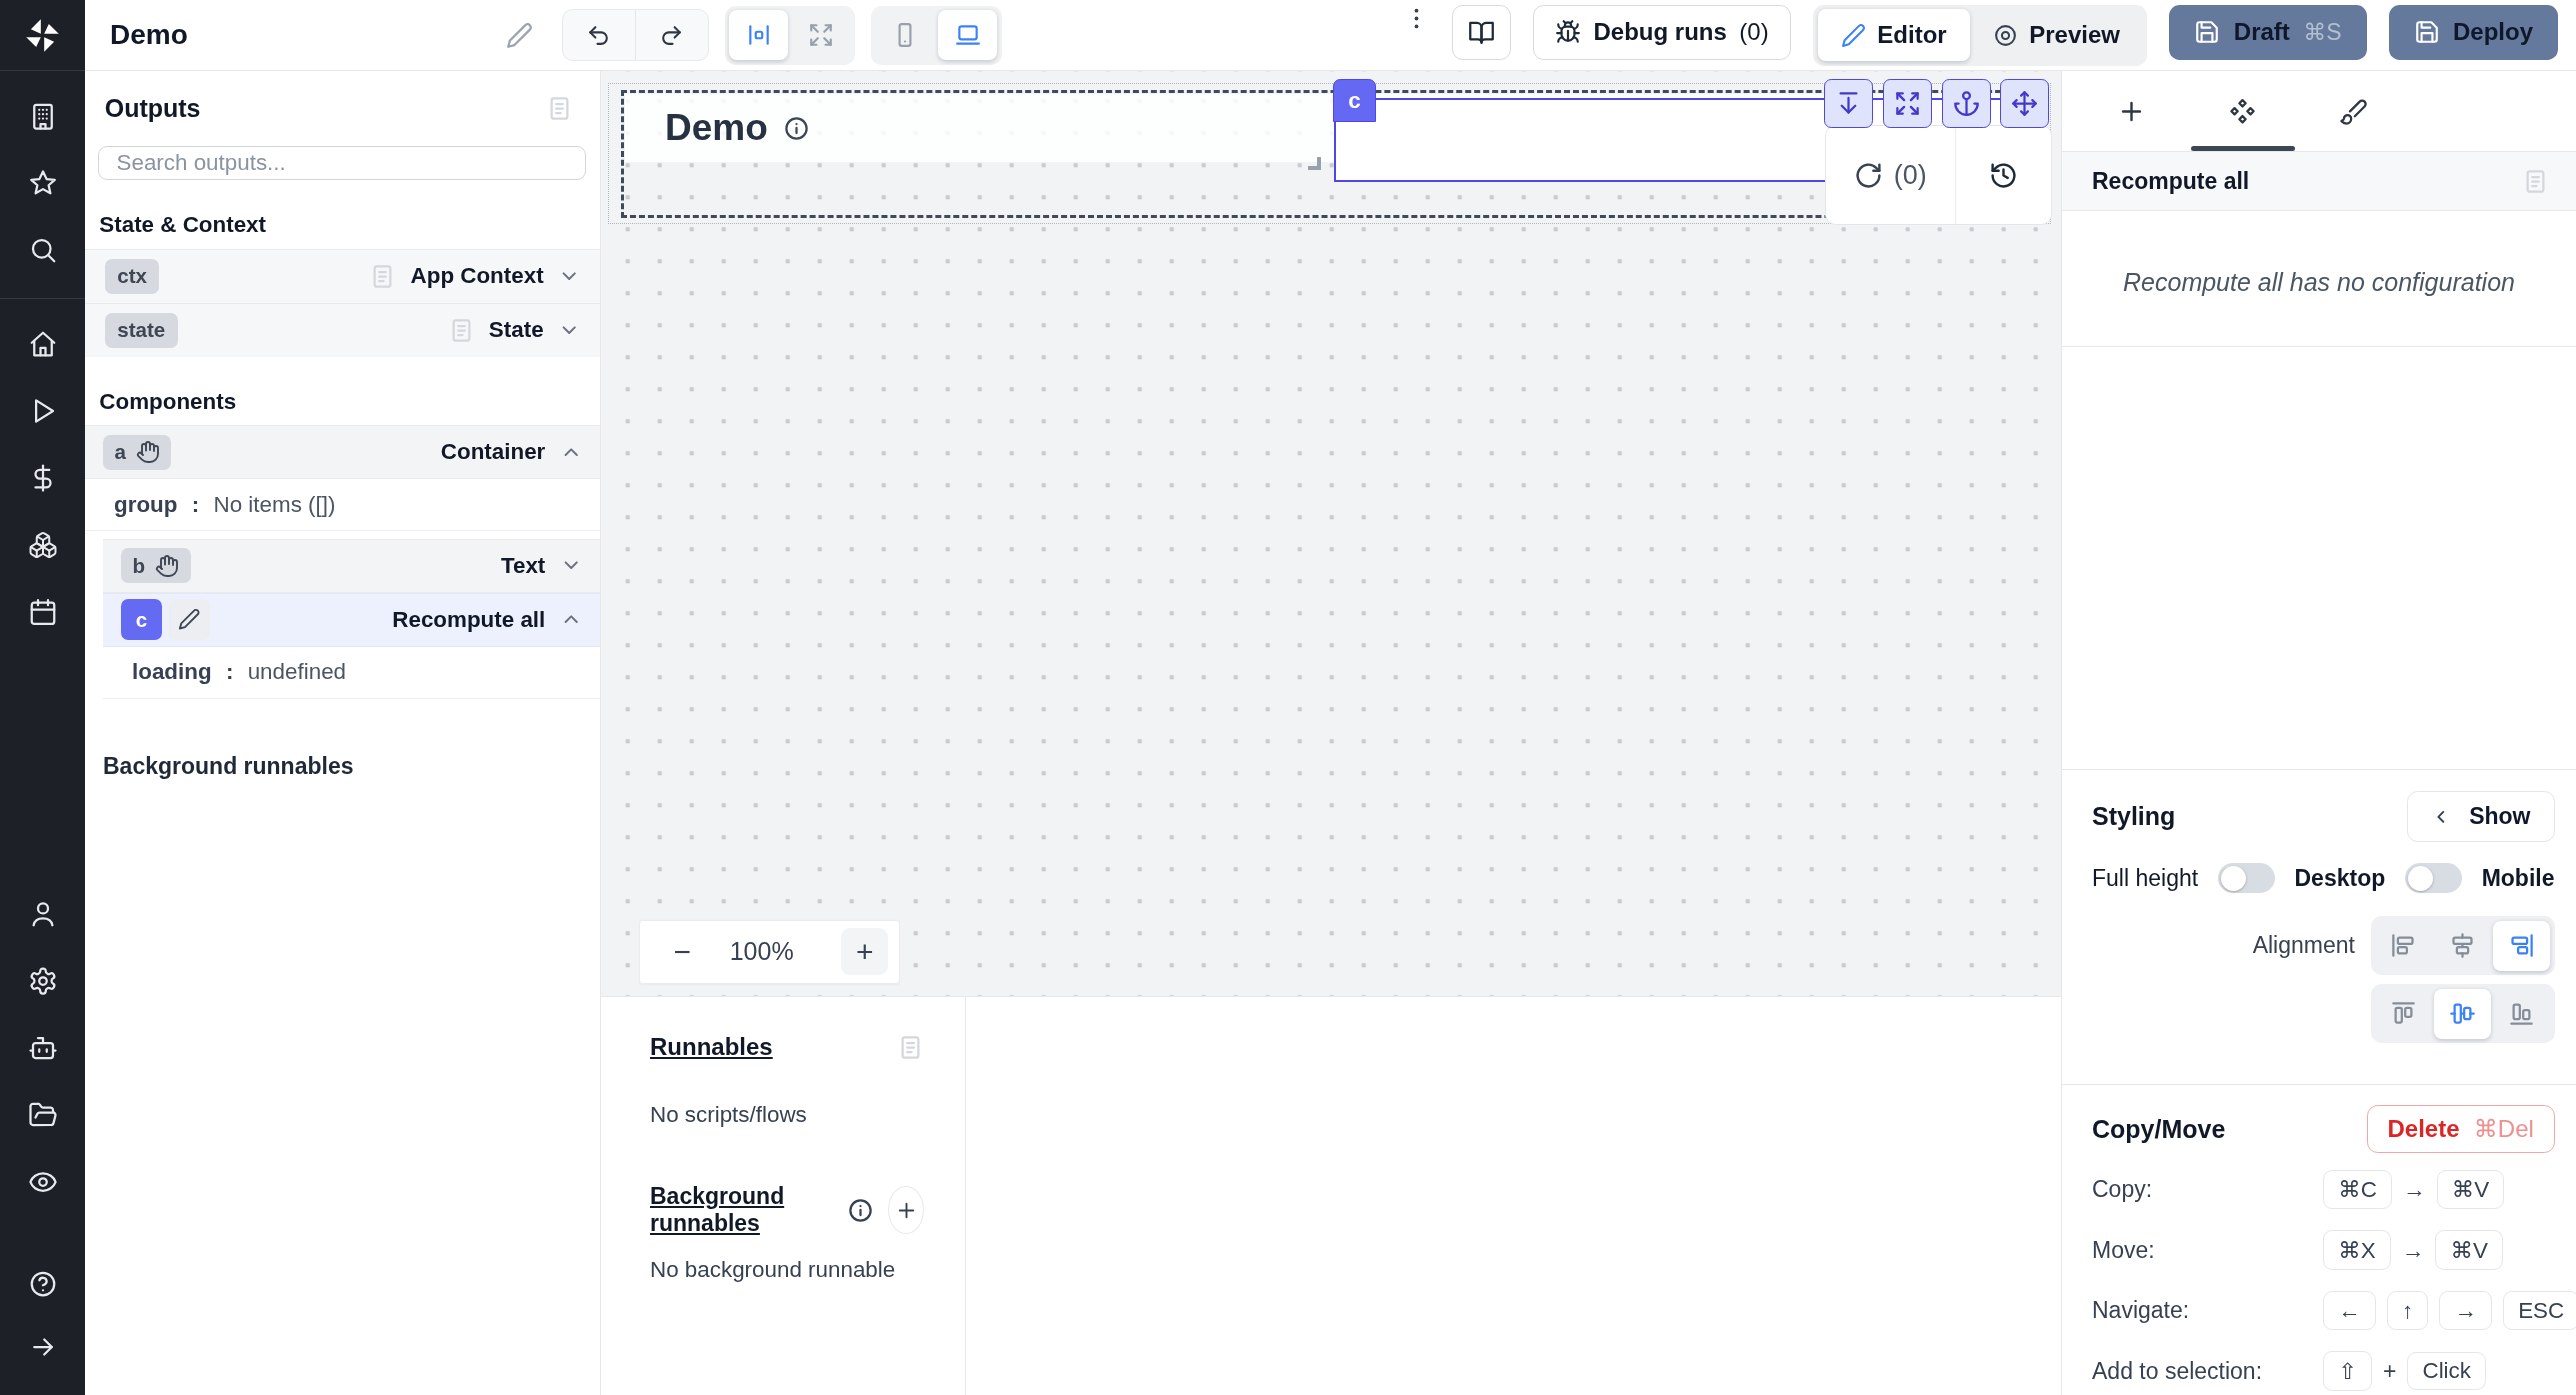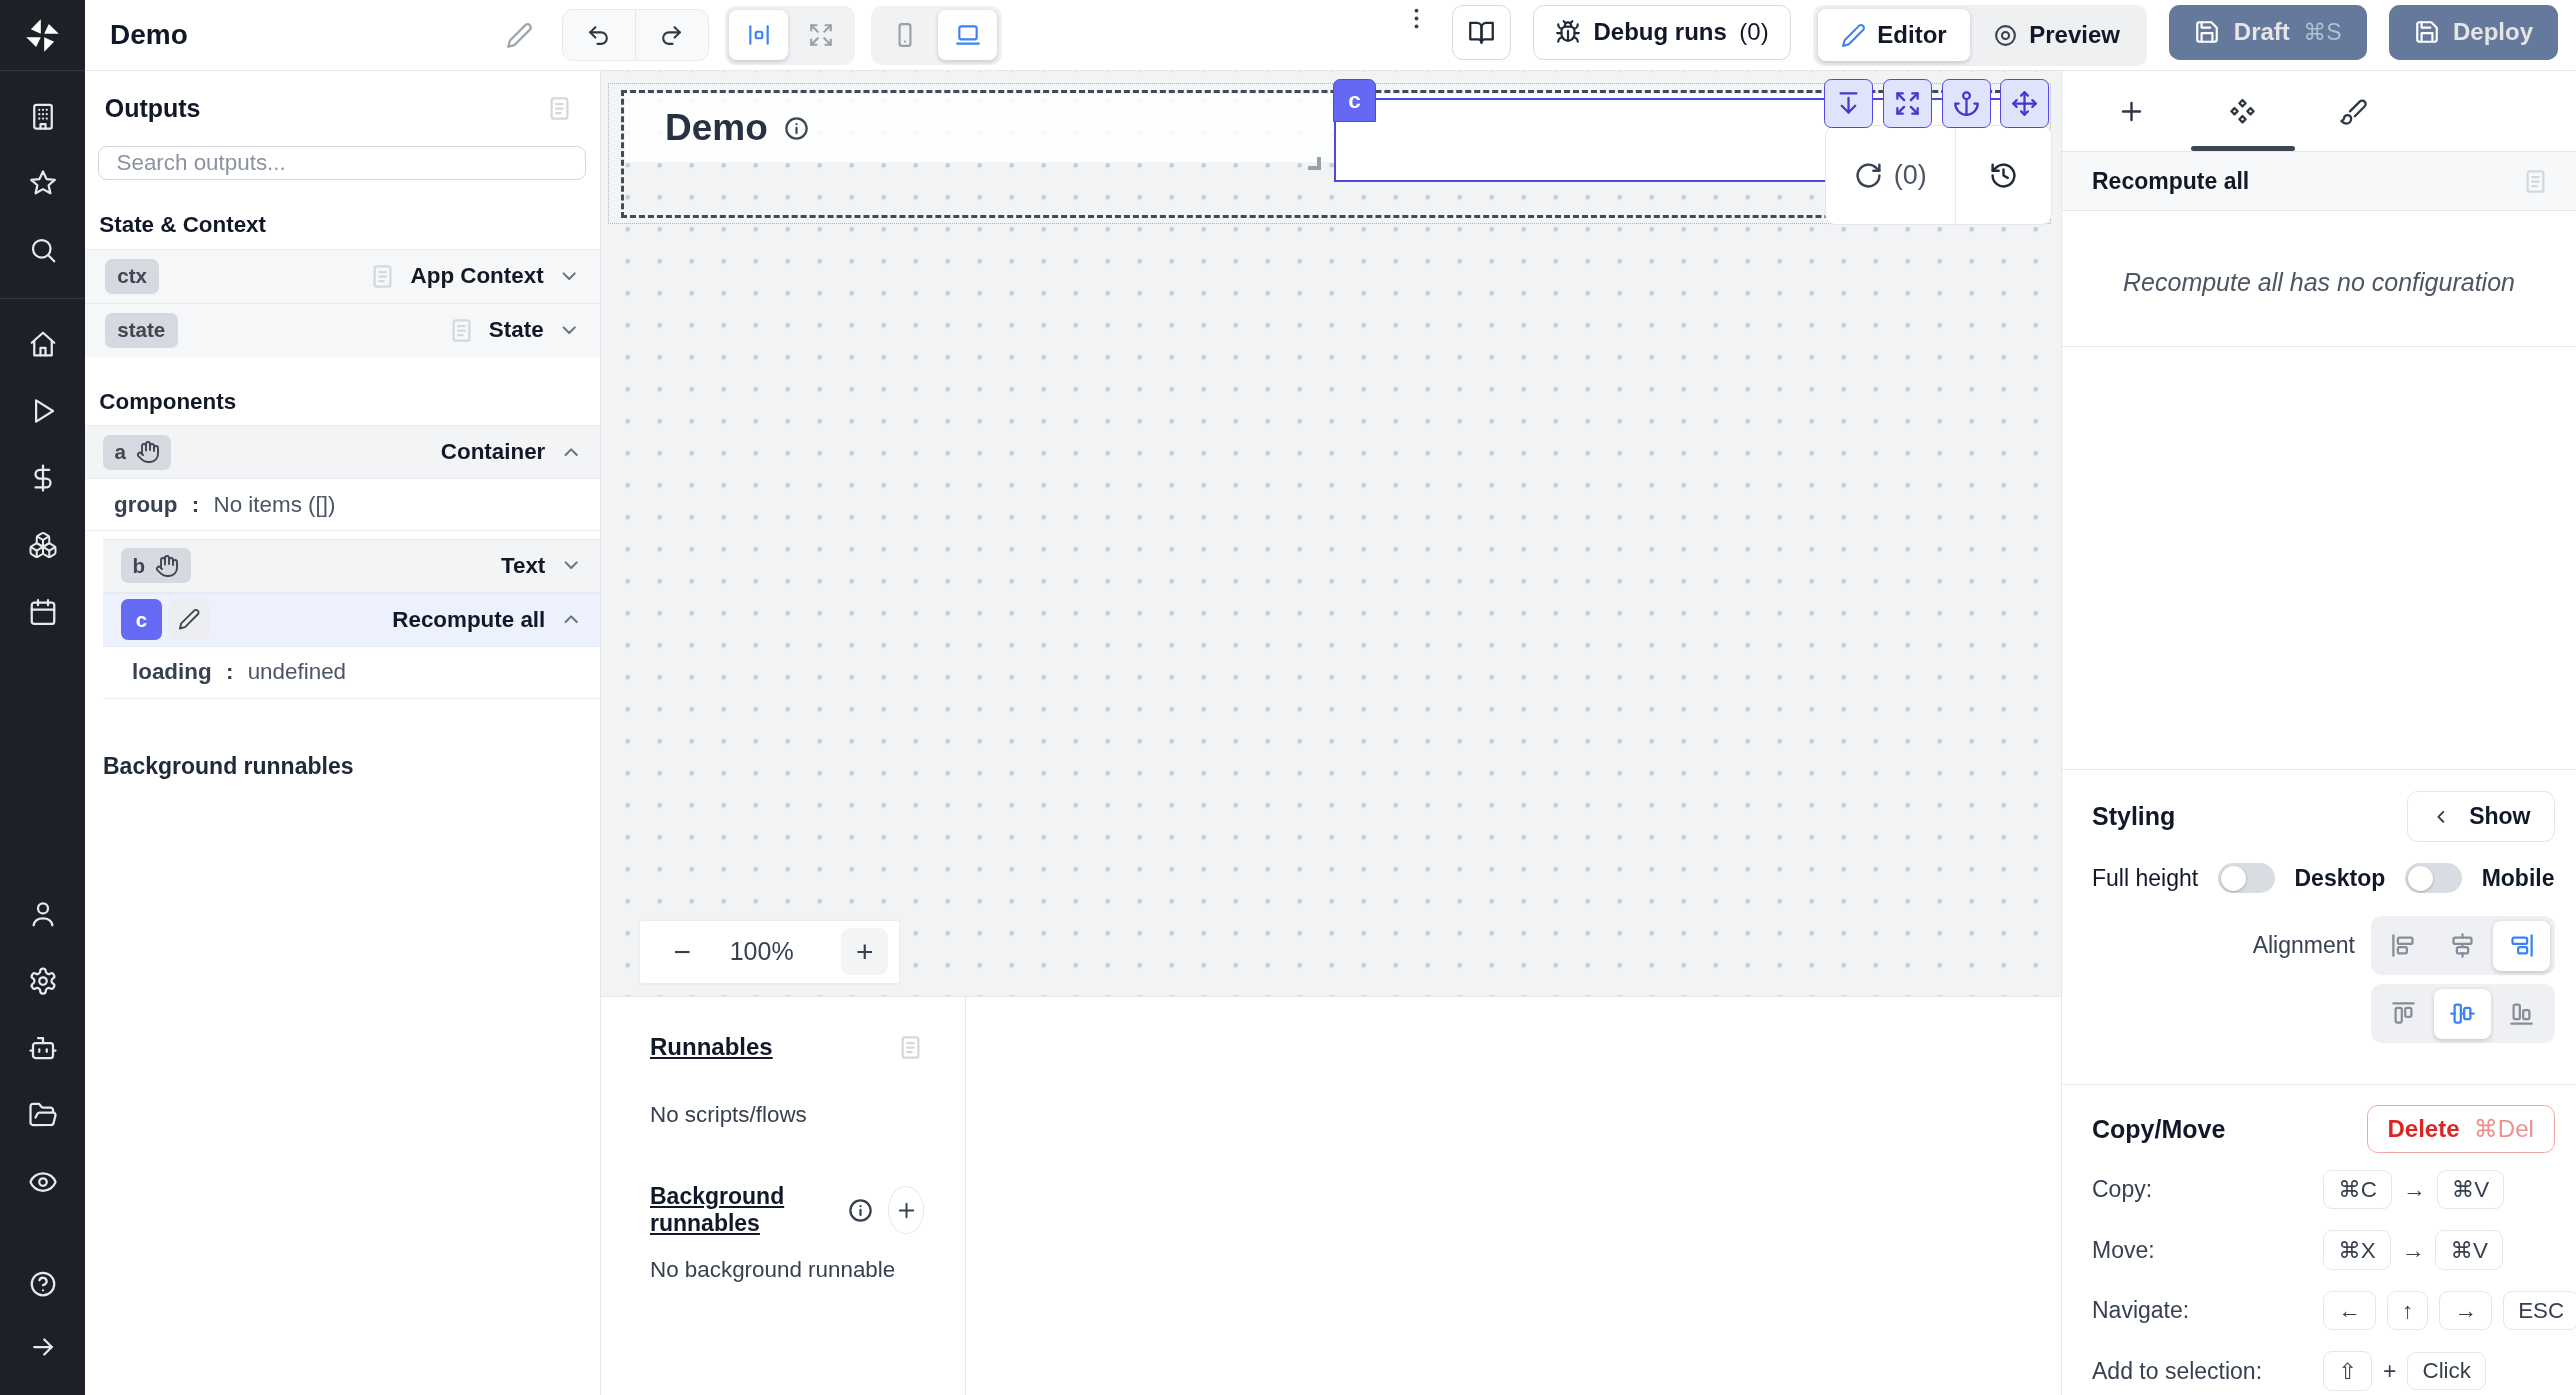--- a/index.html
+++ b/index.html
@@ -43,21 +43,21 @@
   .debug-btn .cnt { font-size:24px; color:#111827; }
   .ep-group { display:flex; align-items:center; background:#eef0f2; border-radius:10.7px; padding:4.5px; height:61px; }
   .ep-seg { display:flex; align-items:center; gap:11.6px; padding:0 23px; height:52px; border-radius:8px; cursor:pointer; }
   .ep-seg.active { background:#fff; box-shadow:0 1.8px 4.5px rgba(15,23,42,.18); }
   .ep-seg svg { width:25px; height:25px; }
   .ep-editor svg { color:#3b82f6; }
   .ep-preview svg { color:#374151; }
   .ep-seg .t { font-size:24px; font-weight:600; color:#111827; }
   .slate-btn { height:55px; background:#64799c; border:none; border-radius:10.7px; display:flex; align-items:center; gap:13.4px; padding:0 25px; cursor:pointer; }
   .slate-btn svg { width:26px; height:26px; color:#fff; }
-  .slate-btn .t { font-size:24px; font-weight:bold; color:#e5e5e5; }
+  .slate-btn .t { font-size:24px; font-weight:bold; color:#0f172a; }
   .slate-btn .sc { font-size:23px; color:#b3bfd2; }
 
   .content { flex:1; display:flex; min-height:0; }
 
   
   .left-panel { width:516px; flex:none; border-right:0.9px solid #e5e7eb; background:#fff; display:flex; flex-direction:column; overflow:hidden; }
   .lp-head { display:flex; align-items:center; justify-content:space-between; padding:23px 27px 0 19.7px; }
   .lp-title { font-size:25px; font-weight:bold; color:#111827; }
   .doc-ic { color:#d4d8dd; }
   .doc-ic svg { width:27px; height:27px; }

